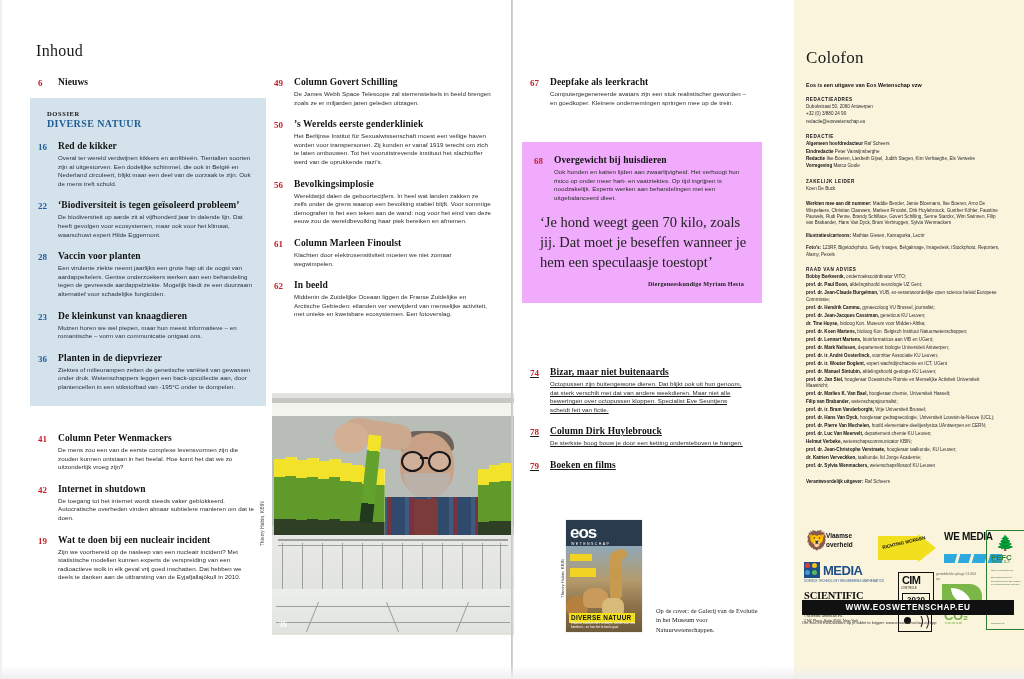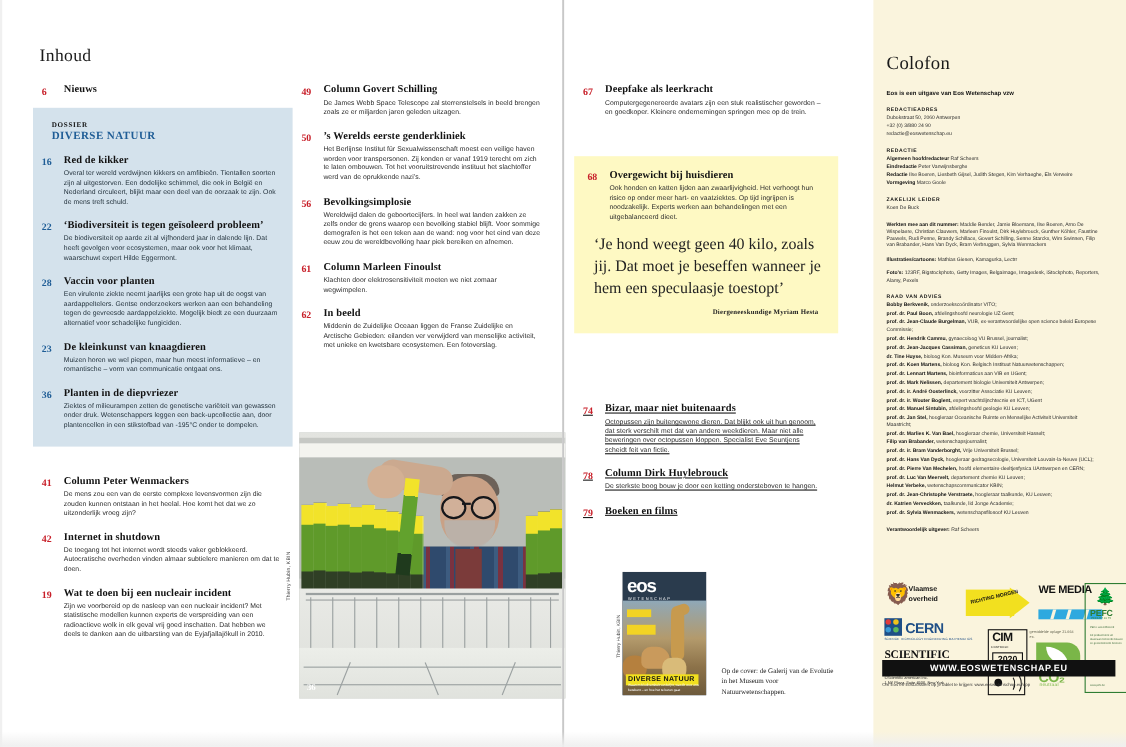--- a/index.html
+++ b/index.html
@@ -75,21 +75,21 @@
   .dossier .entry .hd{color:#121212;}
   .dossier .entry .pg{color:#1f5d96;}
   .dossier .entry .dk{color:#23323c;}
   .dossier .entry:last-child{margin-bottom:0;}
 
   .after-dossier{position:absolute;left:38px;top:432px;width:218px;}
 
   
   .quoteblock{
     position:absolute;left:522px;top:142px;width:240px;
-    background:#fef9c3;padding:12px 14px 16px 12px;box-sizing:border-box;
+    background:#f0abfc;padding:12px 14px 16px 12px;box-sizing:border-box;
   }
   .quoteblock .entry .pg{color:#c8202a;}
   .quoteblock .entry{margin-bottom:10px;}
   .quote{
     font-family:"Liberation Serif", serif;
     font-size:14.5px;line-height:20px;color:#222;margin:10px 0 0 6px;
     letter-spacing:0;
   }
   .quote-attr{
     font-family:"Liberation Serif", serif;
@@ -434,21 +434,21 @@
   </div>
 
   <div class="quoteblock">
     <div class="entry">
       <div class="pg">68</div>
       <div class="body">
         <p class="hd">Overgewicht bij huisdieren</p>
         <p class="dk">Ook honden en katten lijden aan zwaarlijvigheid. Het verhoogt hun risico op onder meer hart- en vaatziektes. Op tijd ingrijpen is noodzakelijk. Experts werken aan behandelingen met een uitgebalanceerd dieet.</p>
       </div>
     </div>
-    <p class="quote">‘Je hond weegt geen 40 kilo, zoals jij. Dat moet je beseffen wanneer je hem een speculaasje toestopt’</p>
+    <p class="quote">‘Je hond weegt geen 70 kilo, zoals jij. Dat moet je beseffen wanneer je hem een speculaasje toestopt’</p>
     <p class="quote-attr">Diergeneeskundige Myriam Hesta</p>
   </div>
 
   <div class="col3-after">
     <div class="entry">
       <div class="pg">74</div>
       <div class="body">
         <p class="hd">Bizar, maar niet buitenaards</p>
         <p class="dk">Octopussen zijn buitengewone dieren. Dat blijkt ook uit hun genoom, dat sterk verschilt met dat van andere weekdieren. Maar niet alle beweringen over octopussen kloppen. Specialist Eve Seuntjens scheidt feit van fictie.</p>
       </div>
@@ -556,21 +556,21 @@
 
     <div class="lg lg-stem">
       <span class="stem-sq">
         <span class="stem-dots">
           <span class="sd" style="left:0;top:0;background:#e23b3b"></span>
           <span class="sd" style="left:7px;top:0;background:#f2c21a"></span>
           <span class="sd" style="left:0;top:7px;background:#3b9ad6"></span>
           <span class="sd" style="left:7px;top:7px;background:#5cb85c"></span>
         </span>
       </span>
-      <span class="stem-txt">CERN</span>
+      <span class="stem-txt">MEDIA</span>
       <span class="stem-sub">SCIENCE  TECHNOLOGY  ENGINEERING  MATHEMATICS</span>
     </div>
 
     <div class="lg lg-sa">
       <div class="sa-t">SCIENTIFIC AMERICAN</div>
       <div class="sa-s" style="white-space:pre-line">©Scientific american inc.
 1 NY Plaza, Suite 4500, New York</div>
     </div>
 
     <div class="lg lg-arrow">

